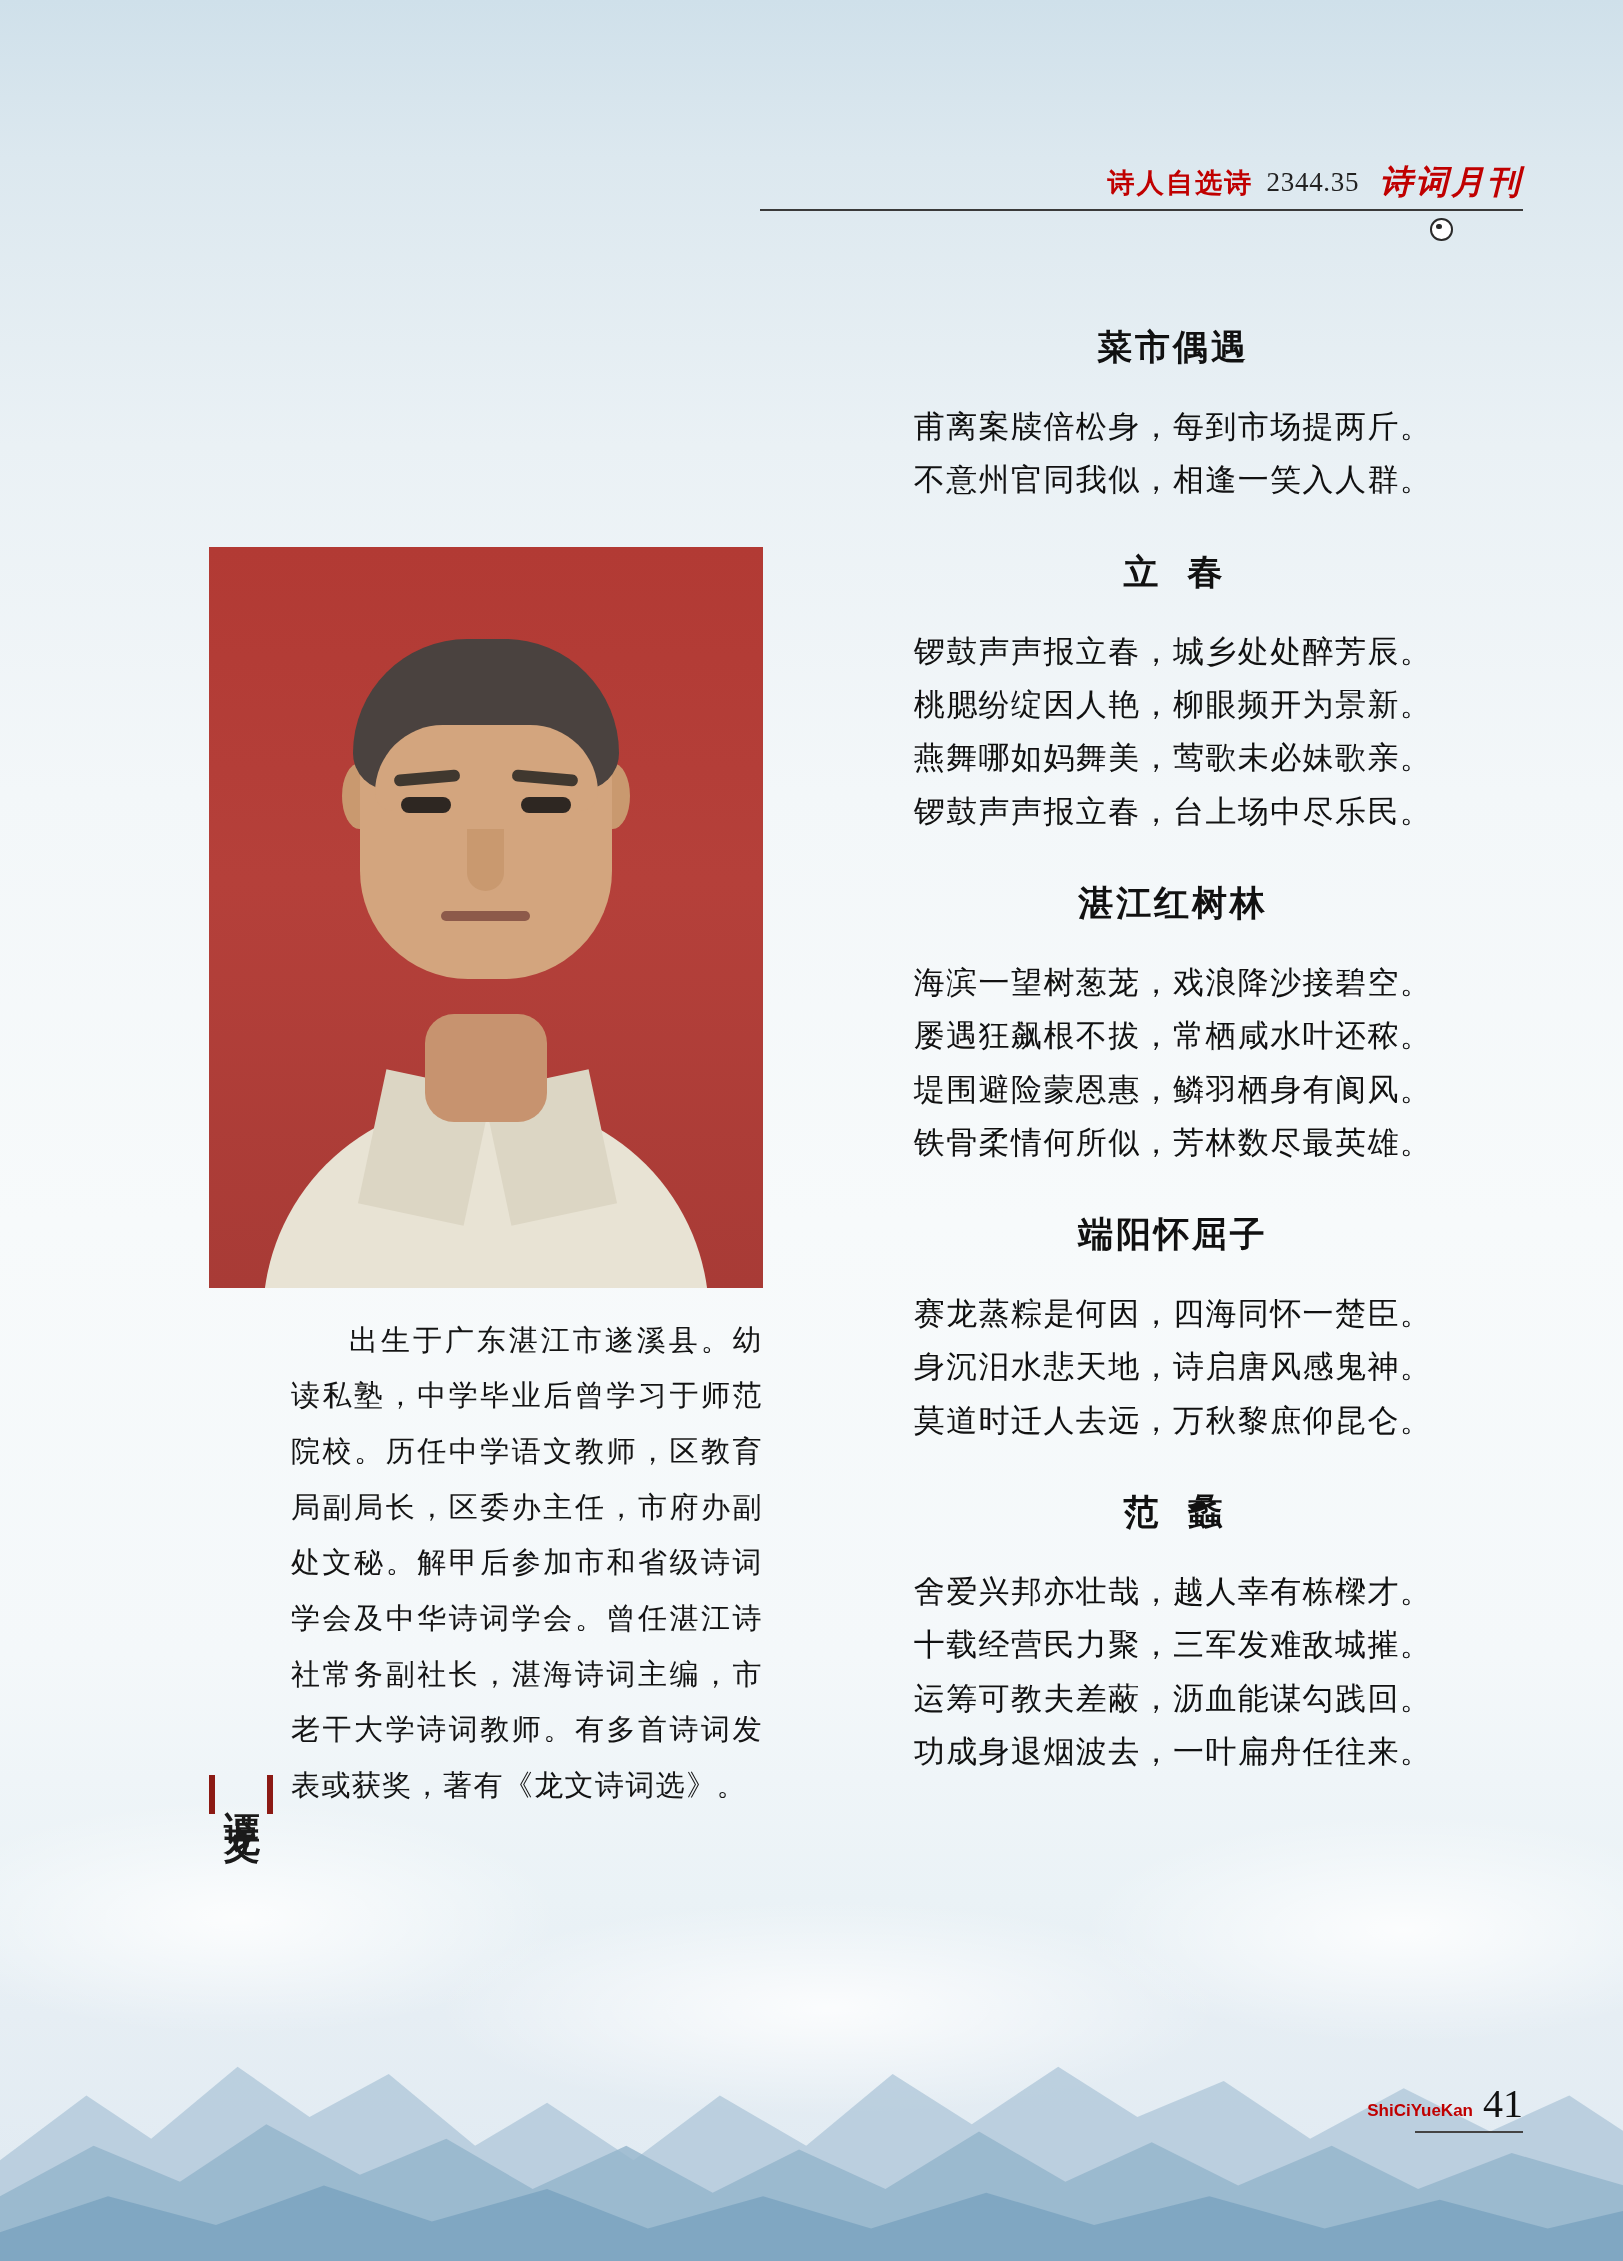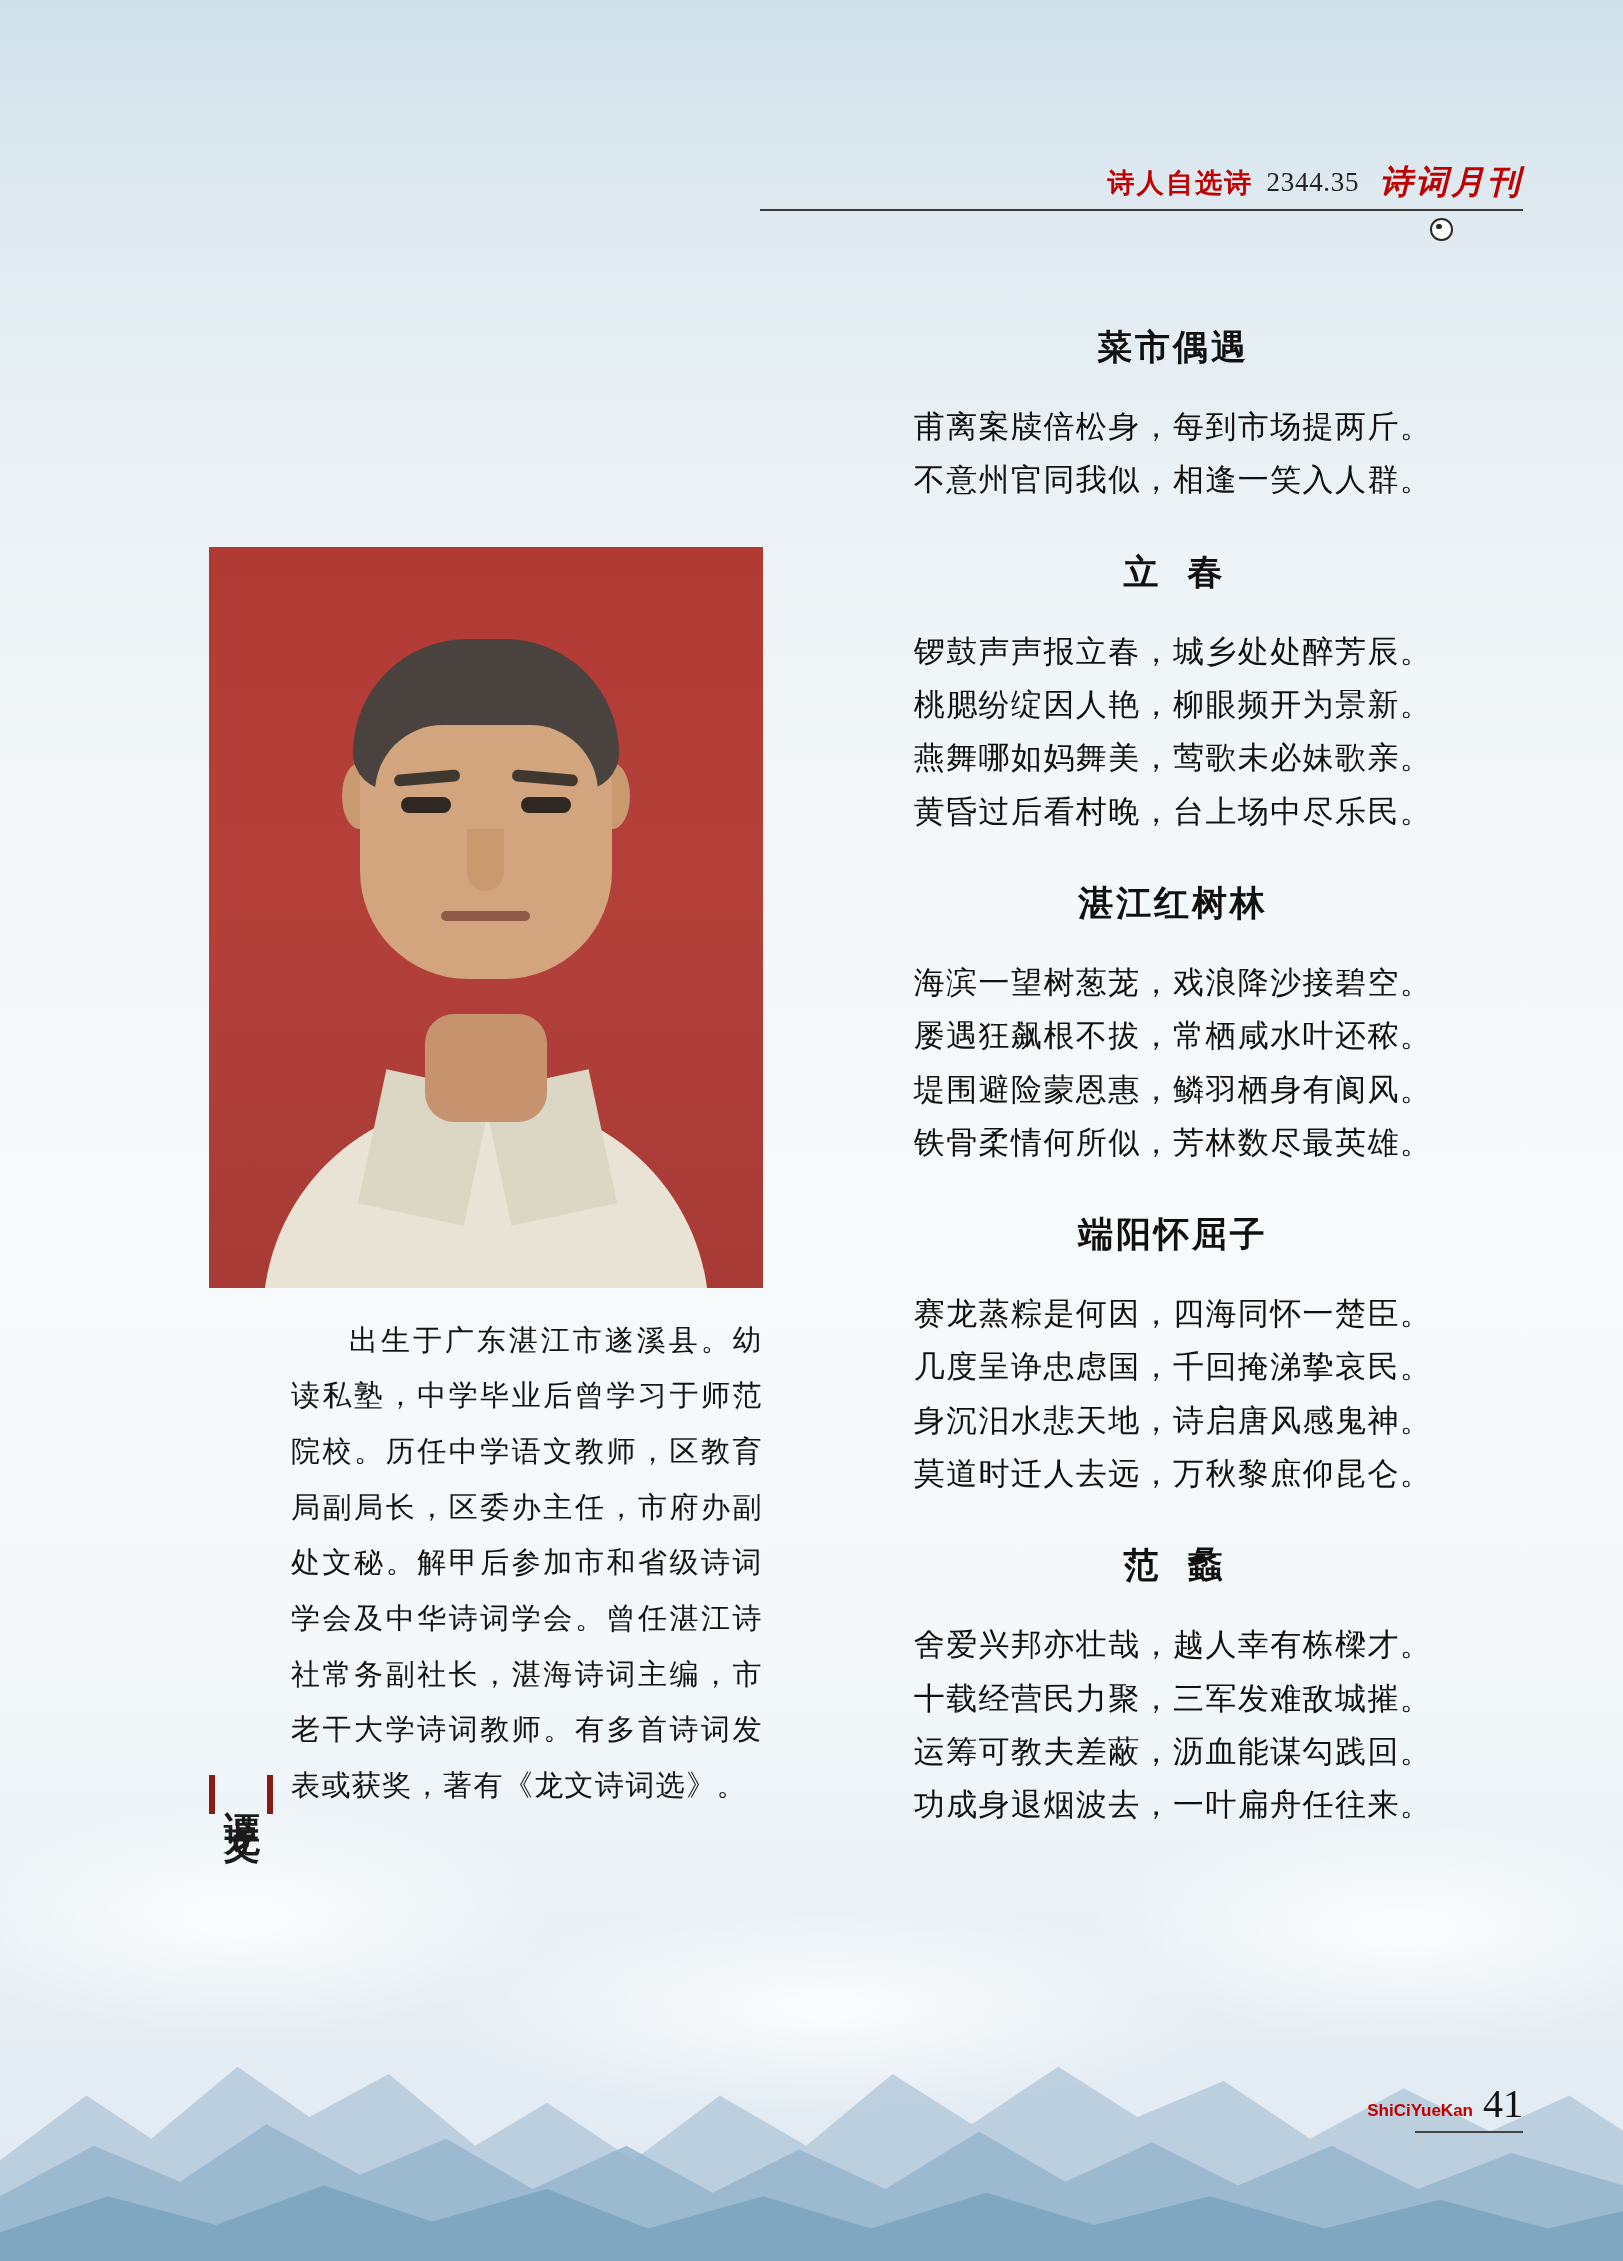--- a/index.html
+++ b/index.html
@@ -389,35 +389,34 @@
       <div class="poem-title">菜市偶遇</div>
       <div class="poem-line">甫离案牍倍松身，每到市场提两斤。</div>
       <div class="poem-line">不意州官同我似，相逢一笑入人群。</div>
     </div>
 
     <div class="poem">
       <div class="poem-title spaced">立春</div>
       <div class="poem-line">锣鼓声声报立春，城乡处处醉芳辰。</div>
       <div class="poem-line">桃腮纷绽因人艳，柳眼频开为景新。</div>
       <div class="poem-line">燕舞哪如妈舞美，莺歌未必妹歌亲。</div>
-      <div class="poem-line">黄昏过后看村晚，台上场中尽乐民。</div>
+      <div class="poem-line">锣鼓声声报立春，台上场中尽乐民。</div>
     </div>
 
     <div class="poem">
       <div class="poem-title">湛江红树林</div>
       <div class="poem-line">海滨一望树葱茏，戏浪降沙接碧空。</div>
       <div class="poem-line">屡遇狂飙根不拔，常栖咸水叶还秾。</div>
       <div class="poem-line">堤围避险蒙恩惠，鳞羽栖身有阆风。</div>
       <div class="poem-line">铁骨柔情何所似，芳林数尽最英雄。</div>
     </div>
 
     <div class="poem">
       <div class="poem-title">端阳怀屈子</div>
       <div class="poem-line">赛龙蒸粽是何因，四海同怀一楚臣。</div>
-      <div class="poem-line">几度呈诤忠虑国，千回掩涕挚哀民。</div>
       <div class="poem-line">身沉汨水悲天地，诗启唐风感鬼神。</div>
       <div class="poem-line">莫道时迁人去远，万秋黎庶仰昆仑。</div>
     </div>
 
     <div class="poem">
       <div class="poem-title spaced">范蠡</div>
       <div class="poem-line">舍爱兴邦亦壮哉，越人幸有栋樑才。</div>
       <div class="poem-line">十载经营民力聚，三军发难敌城摧。</div>
       <div class="poem-line">运筹可教夫差蔽，沥血能谋勾践回。</div>
       <div class="poem-line">功成身退烟波去，一叶扁舟任往来。</div>

